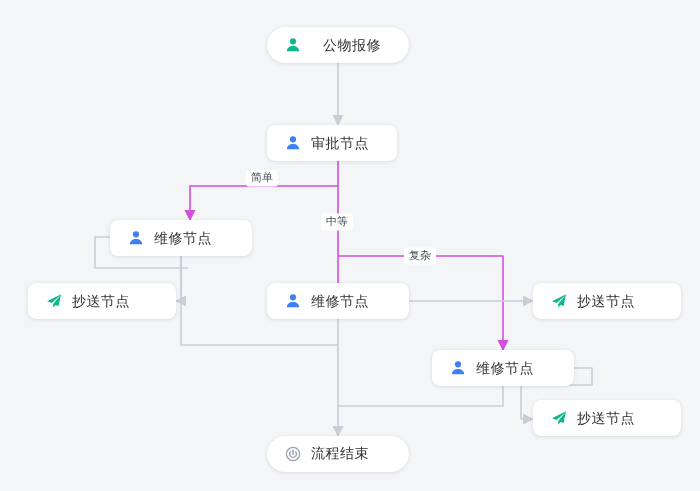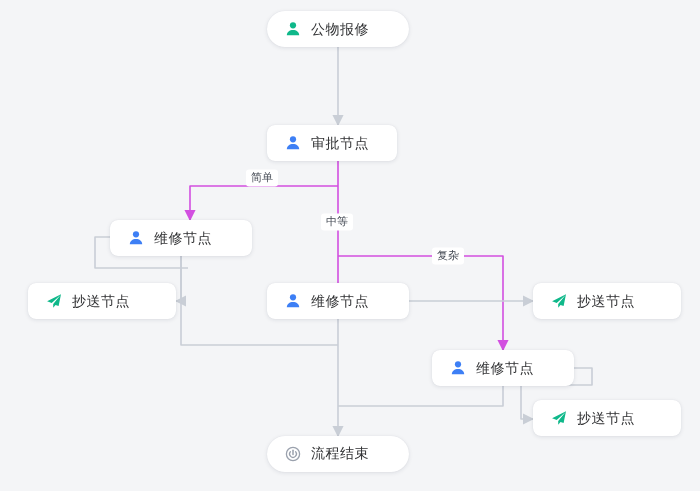--- a/index.html
+++ b/index.html
@@ -89,25 +89,25 @@
         <path d="M 409 301 L 533 301" fill="none" stroke="#c9ced6" stroke-width="1.6" stroke-linecap="butt" stroke-linejoin="round" marker-end="url(#arrow-gray)"></path>
         <path d="M 338 319 L 338 436" fill="none" stroke="#c9ced6" stroke-width="1.6" stroke-linecap="butt" stroke-linejoin="round" marker-end="url(#arrow-gray)"></path>
         <path d="M 574 368 L 592 368 L 592 385 L 521 385 L 521 419 L 533 419" fill="none" stroke="#c9ced6" stroke-width="1.6" stroke-linecap="butt" stroke-linejoin="round" marker-end="url(#arrow-gray)"></path>
         <path d="M 503 386 L 503 406 L 338 406" fill="none" stroke="#c9ced6" stroke-width="1.6" stroke-linecap="butt" stroke-linejoin="round"></path>
       </g>
   </svg>
 
   <div id="edge-labels">
       <div class="edge-label" style="left: 262px; top: 178px;">简单</div>
       <div class="edge-label" style="left: 337px; top: 222px;">中等</div>
-      <div class="edge-label" style="left: 448px; top: 256px;">复杂</div>
+      <div class="edge-label" style="left: 420px; top: 256px;">复杂</div>
     </div>
 
   <div id="nodes">
-      <div class="node pill" style="left: 267px; top: 11px; width: 142px;">
+      <div class="node pill" style="left: 267px; top: 27px; width: 142px; gap: 12px;">
         <span class="ico"><svg viewBox="0 0 16 16">
             <circle cx="8" cy="4.3" r="3.1" fill="#0fb88a"></circle>
             <path d="M1.8 14.2c0-3.3 2.8-5.3 6.2-5.3s6.2 2 6.2 5.3z" fill="#0fb88a"></path>
           </svg></span>
         <span class="label">公物报修</span>
       </div>
       <div class="node rect" style="left: 267px; top: 125px; width: 130px;">
         <span class="ico"><svg viewBox="0 0 16 16">
             <circle cx="8" cy="4.3" r="3.1" fill="#3d7ff5"></circle>
             <path d="M1.8 14.2c0-3.3 2.8-5.3 6.2-5.3s6.2 2 6.2 5.3z" fill="#3d7ff5"></path>

